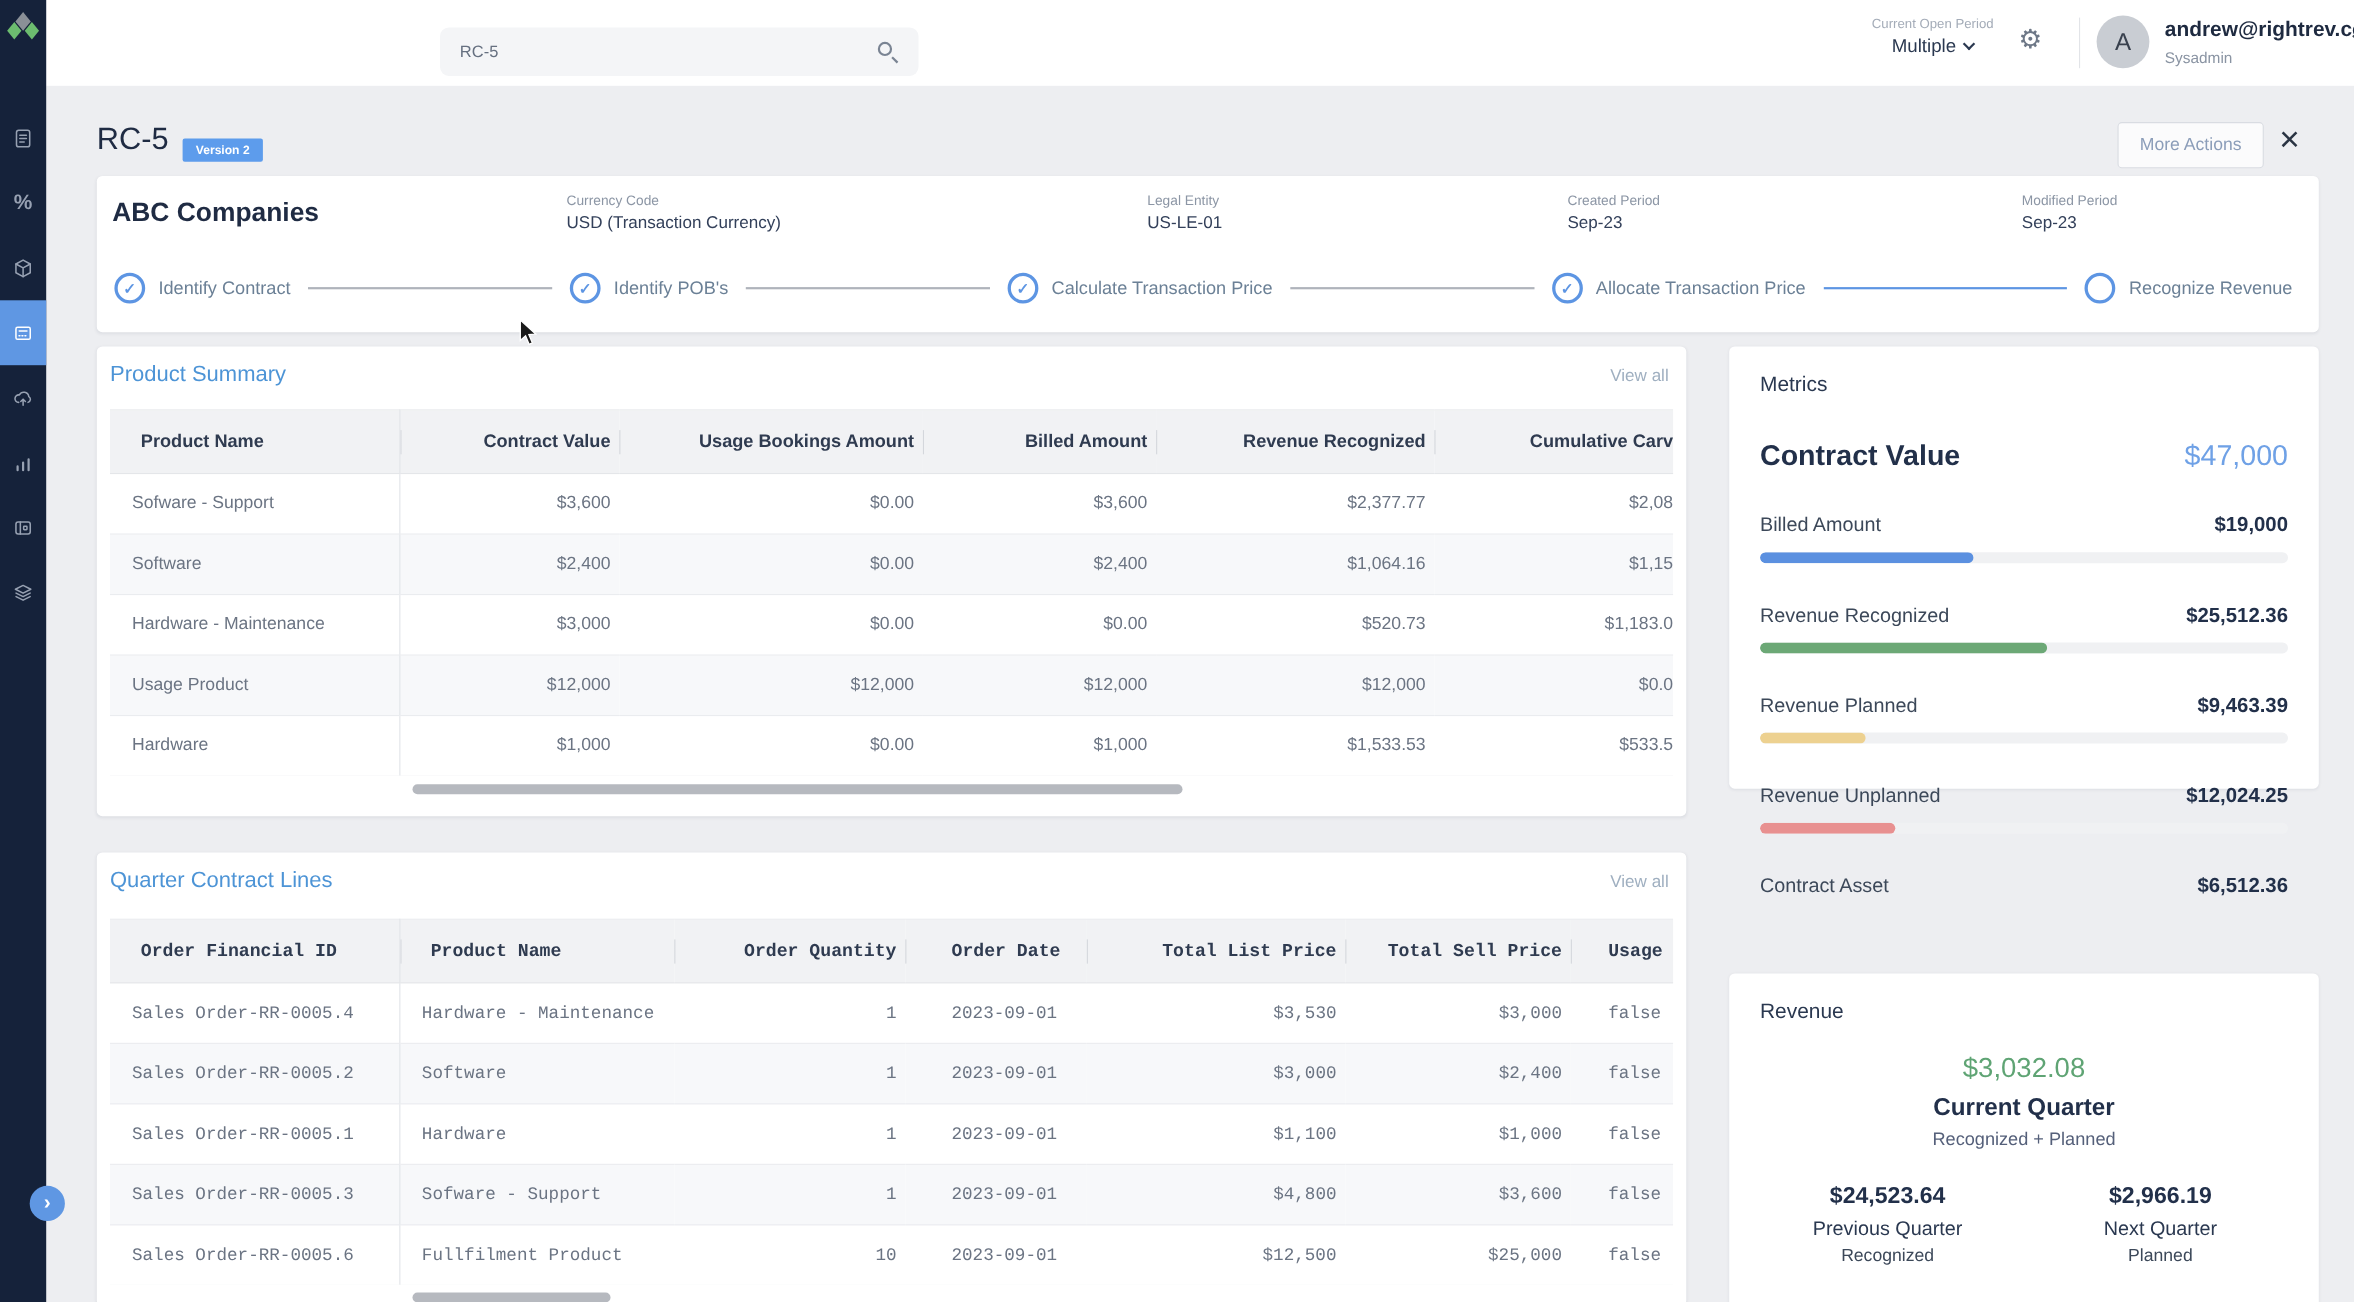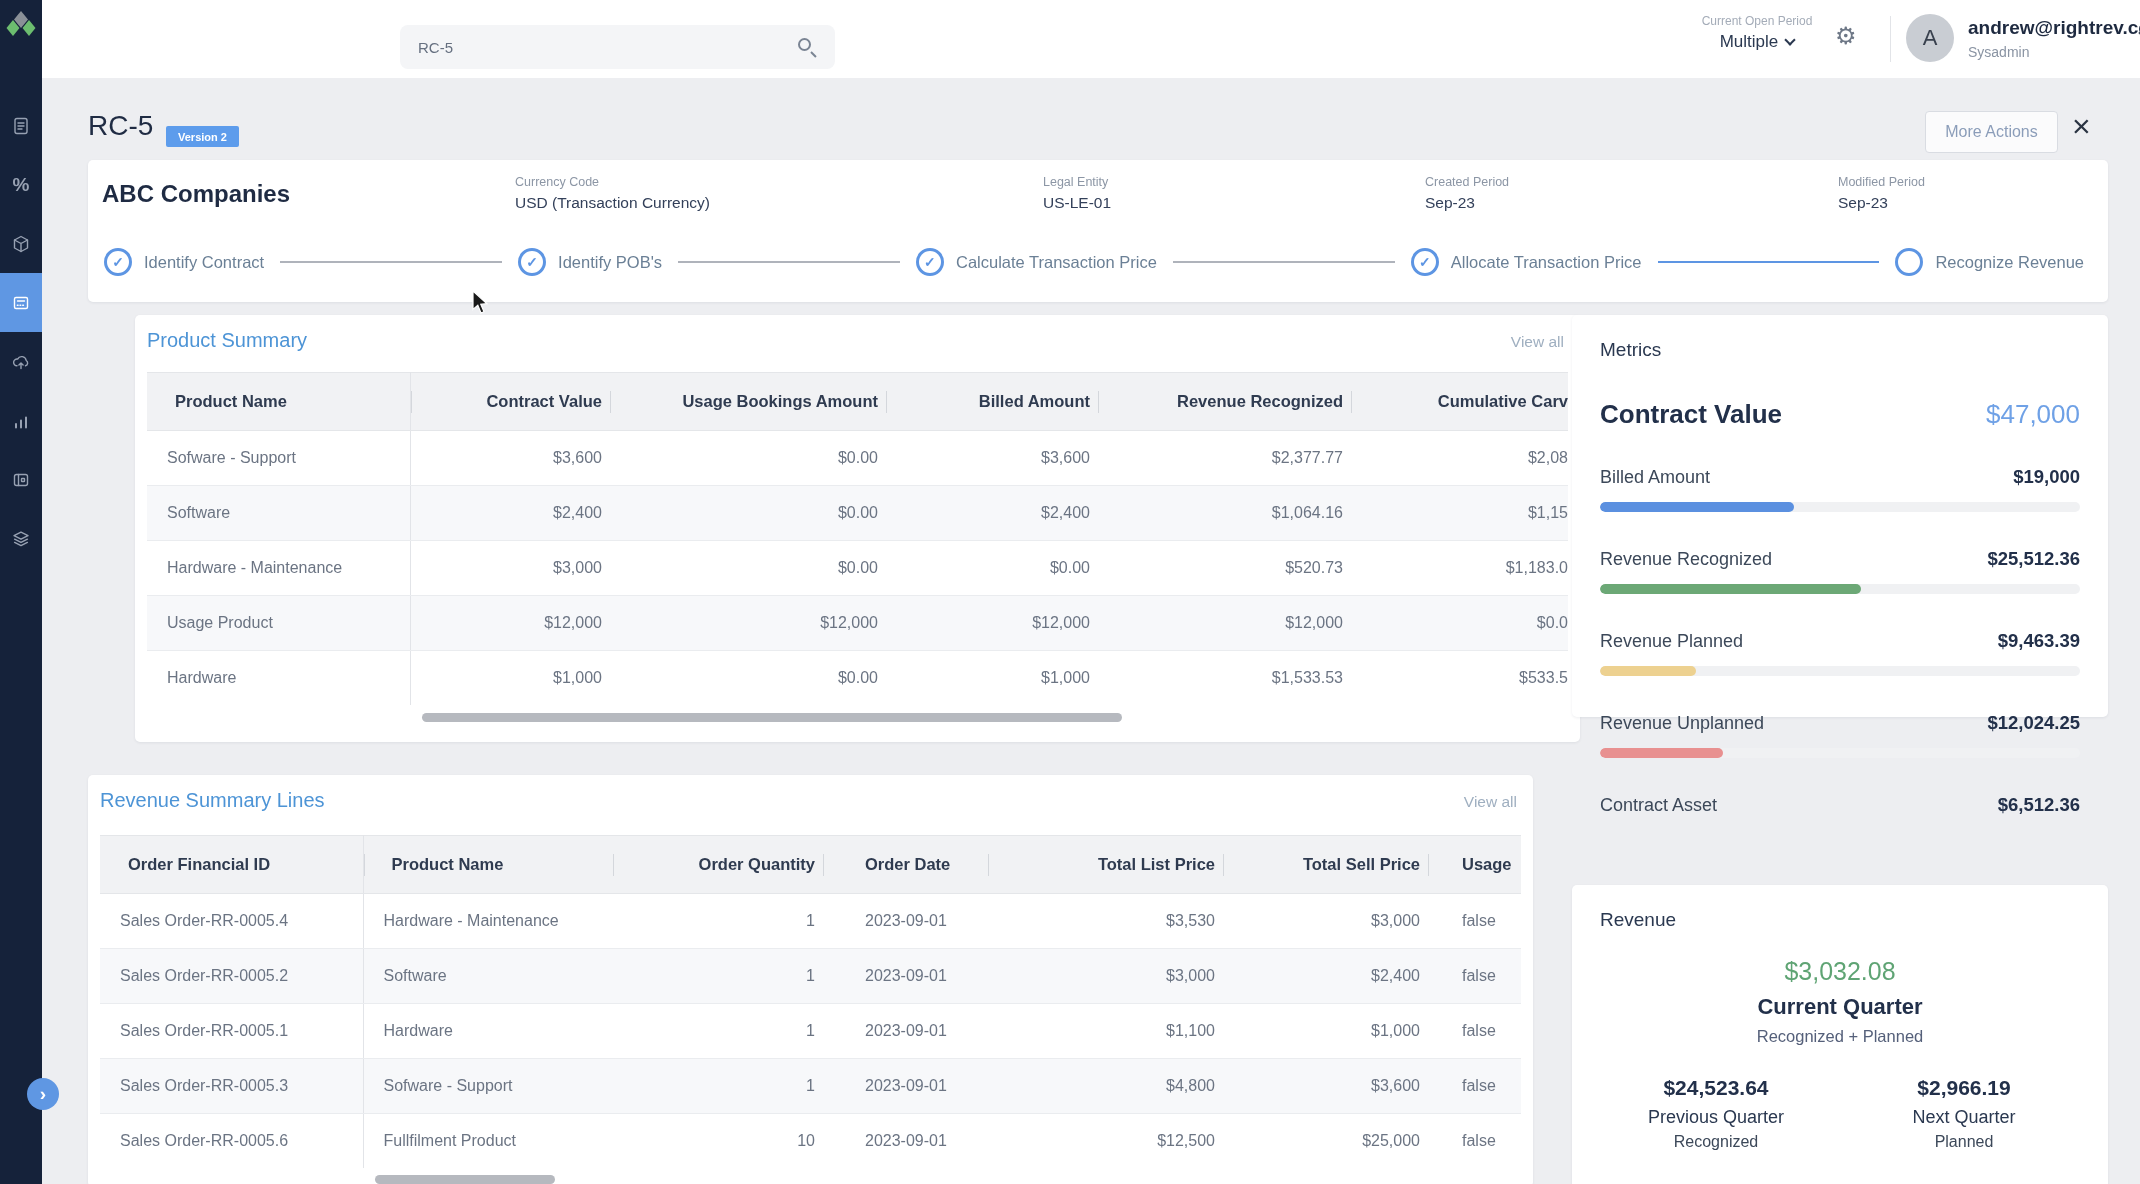--- a/index.html
+++ b/index.html
@@ -48,29 +48,29 @@
   .fld-value { margin-top:5px; font-size:15.5px; color:#33405A; }
   .f1{left:427px}.f2{left:955px}.f3{left:1337px}.f4{left:1750px}
   .stepper { position:absolute; left:16px; right:24px; top:88px; display:flex; align-items:center; }
   .step { display:flex; align-items:center; gap:12px; }
   .step-circle { width:28px; height:28px; border:3px solid #5D95E3; border-radius:50%; display:flex; align-items:center; justify-content:center; color:#5D95E3; font-size:14px; font-weight:bold; background:#fff; }
   .step-label { font-size:16.5px; color:#6B8096; }
   .conn { flex:1; height:2px; background:#AFB3BB; margin:0 16px; }
   .conn.blue { background:#5D95E3; }
 
   
-  .ps-card { left:88px; top:315px; width:1445px; height:427px;margin-left:47px; }
+  .ps-card { left:88px; top:315px; width:1445px; height:427px; }
   .rcl-card { left:88px; top:775px; width:1445px; height:412px; }
   .section-title { position:absolute; left:12px; top:14px; font-size:20px; color:#4D94D6; }
   .view-all { position:absolute; right:16px; top:18px; font-size:15.5px; color:#9FAFC0; cursor:pointer;text-align:right; }
   .tbl-wrap { position:absolute; left:12px; right:12px; overflow:hidden; }
   .ps-wrap { top:57px; height:333px; }
   .rcl-wrap { top:60px; height:333px; }
   table { border-collapse:collapse; table-layout:fixed; }
-  .t-ps { width:1429px; } .t-rcl { width:1478px; }
+  .t-ps { width:1429px; } .t-rcl { width:1478px;font-family:Liberation Mono, monospace; }
   th { height:58px; background:#F1F2F4; font-size:16.5px; font-weight:bold; color:#2F3B50; text-align:left; padding:0 8px 0 28px; border-top:1px solid #E4E6E9; border-bottom:1px solid #E4E6E9; }
   th.num { text-align:right; padding:0 8px 0 0; }
   th:not(:first-child) { background-image:linear-gradient(#D4D7DC,#D4D7DC); background-repeat:no-repeat; background-size:1px 22px; background-position:left center; }
   td { height:55px; font-size:16px; color:#6B7483; padding:0 8px 0 20px; border-bottom:1px solid #EAECEF; background:#fff; }
   td.num { text-align:right; padding:0 8px 0 0; }
   tbody tr:nth-child(even) td { background:#F7F8FA; }
   th:first-child, td:first-child { border-right:1px solid #E2E4E8; }
   .pad-date { padding-left:42px; }
   .pad-usage { padding-left:34px; }
   .hscroll { position:absolute; height:9px; border-radius:5px; background:#B6B9BF; cursor:pointer; }
@@ -314,21 +314,21 @@
               <td class="num">$1,533.53</td>
               <td class="num">$533.5</td>
           </tr>
         </tbody>
       </table>
     </div>
     <div class="hscroll ps-scroll"></div>
   </section>
 
   <section class="card rcl-card">
-    <div class="section-title">Revenue Summary Lines</div>
+    <div class="section-title">Quarter Contract Lines</div>
     <a class="view-all">View all</a>
     <div class="tbl-wrap rcl-wrap">
       <table class="t-rcl">
         <colgroup>
             <col style="width:263px">
             <col style="width:250px">
             <col style="width:210px">
             <col style="width:165px">
             <col style="width:235px">
             <col style="width:205px">

